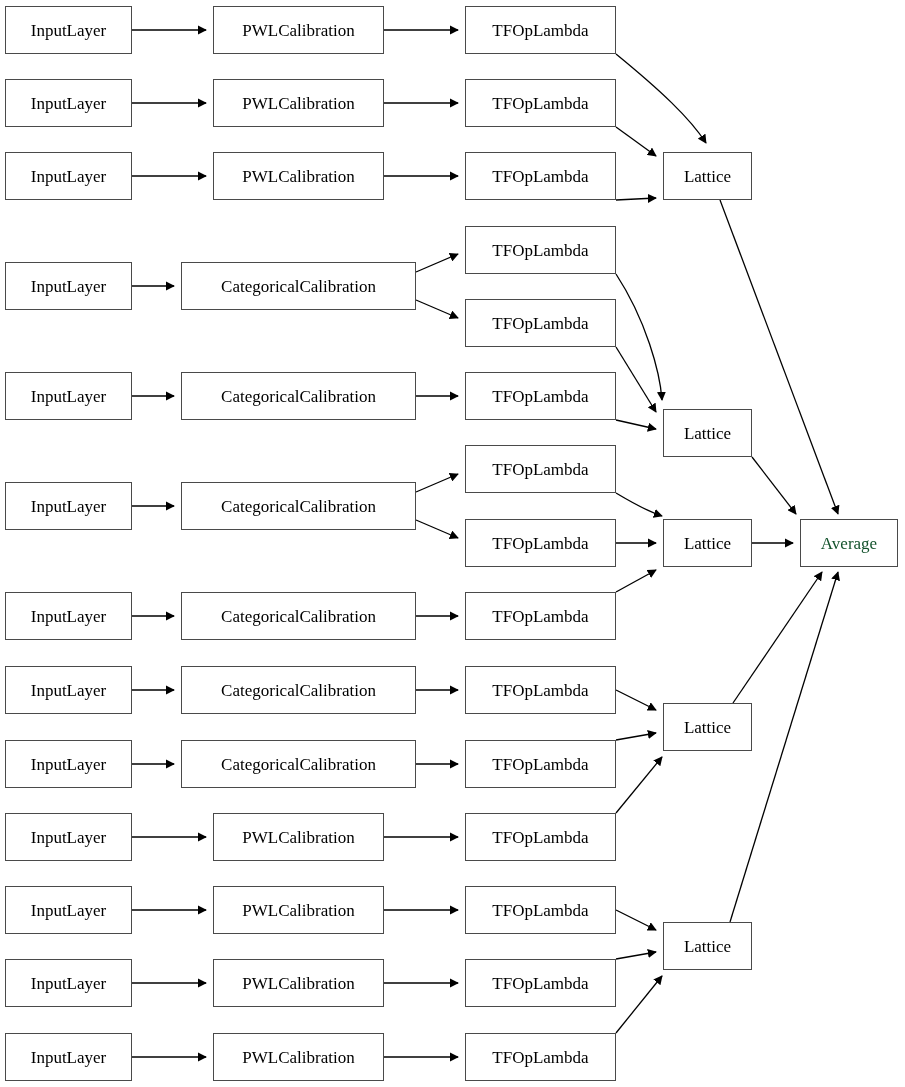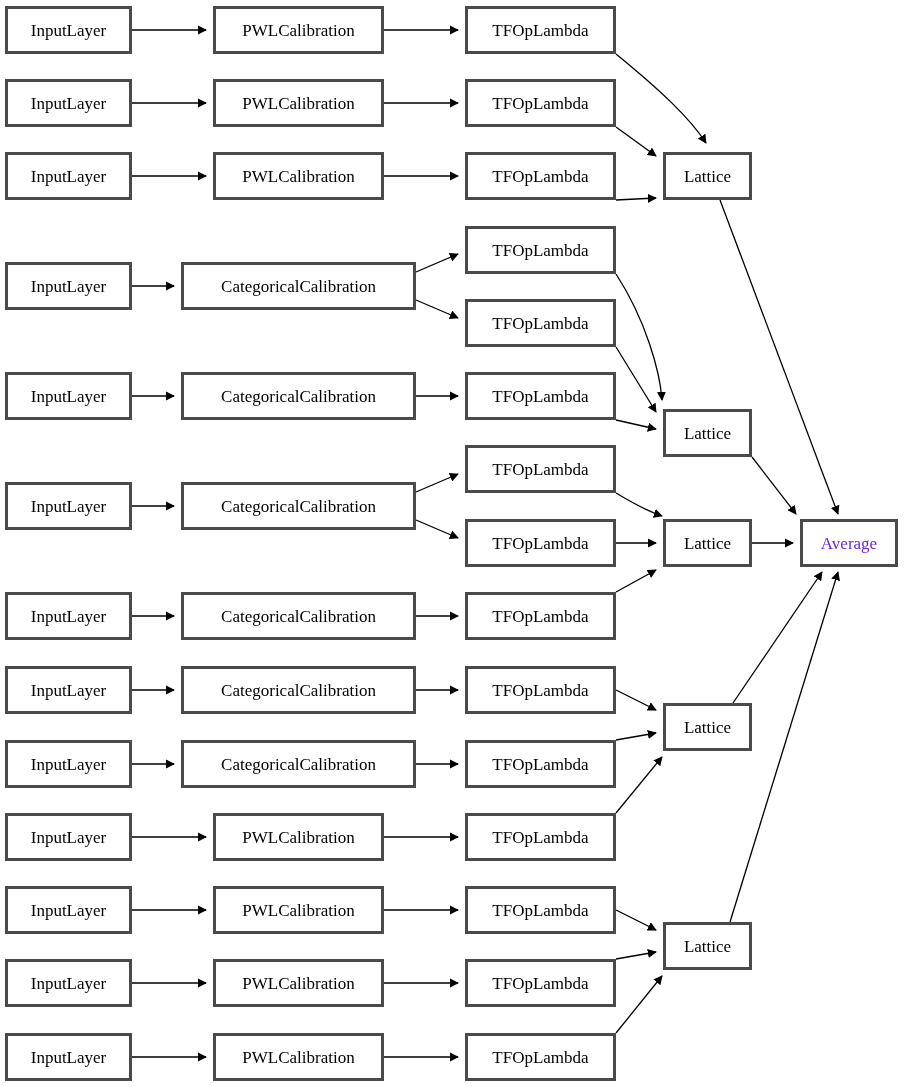--- a/index.html
+++ b/index.html
@@ -19,21 +19,21 @@
     position: absolute;
     left: 0;
     top: 0;
     width: 905px;
     height: 1087px;
     pointer-events: none;
   }
   .node {
     position: absolute;
     box-sizing: border-box;
-    border: 3px solid #0ea5e9;
+    border: 1px solid #0ea5e9;
     background: #ffffff;
     display: flex;
     align-items: center;
     justify-content: center;
     color: #000000;
     font-size: 17px;
     line-height: 1;
     white-space: nowrap;
     z-index: 2;
   }
@@ -235,17 +235,17 @@
       </div>
       <div class="node" style="left: 663px; top: 519px; width: 89px; height: 48px; border-color: rgb(74, 74, 74); background: rgb(255, 255, 255); color: rgb(0, 0, 0);">
         <span class="node-label">Lattice</span>
       </div>
       <div class="node" style="left: 663px; top: 703px; width: 89px; height: 48px; border-color: rgb(74, 74, 74); background: rgb(255, 255, 255); color: rgb(0, 0, 0);">
         <span class="node-label">Lattice</span>
       </div>
       <div class="node" style="left: 663px; top: 922px; width: 89px; height: 48px; border-color: rgb(74, 74, 74); background: rgb(255, 255, 255); color: rgb(0, 0, 0);">
         <span class="node-label">Lattice</span>
       </div>
-      <div class="node" style="left: 800px; top: 519px; width: 98px; height: 48px; border-color: rgb(74, 74, 74); background: rgb(255, 255, 255); color: #6d28d9;">
+      <div class="node" style="left: 800px; top: 519px; width: 98px; height: 48px; border-color: rgb(74, 74, 74); background: rgb(255, 255, 255); color: #14532d;">
         <span class="node-label">Average</span>
       </div>
     </div>
 </div>
 
 </body></html>

